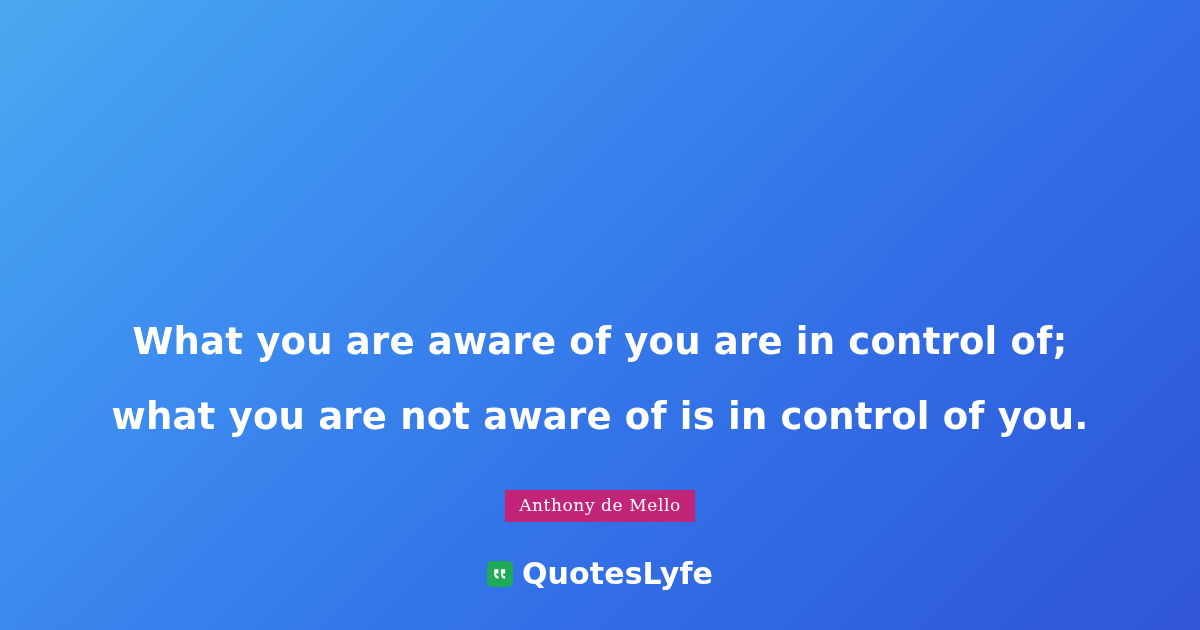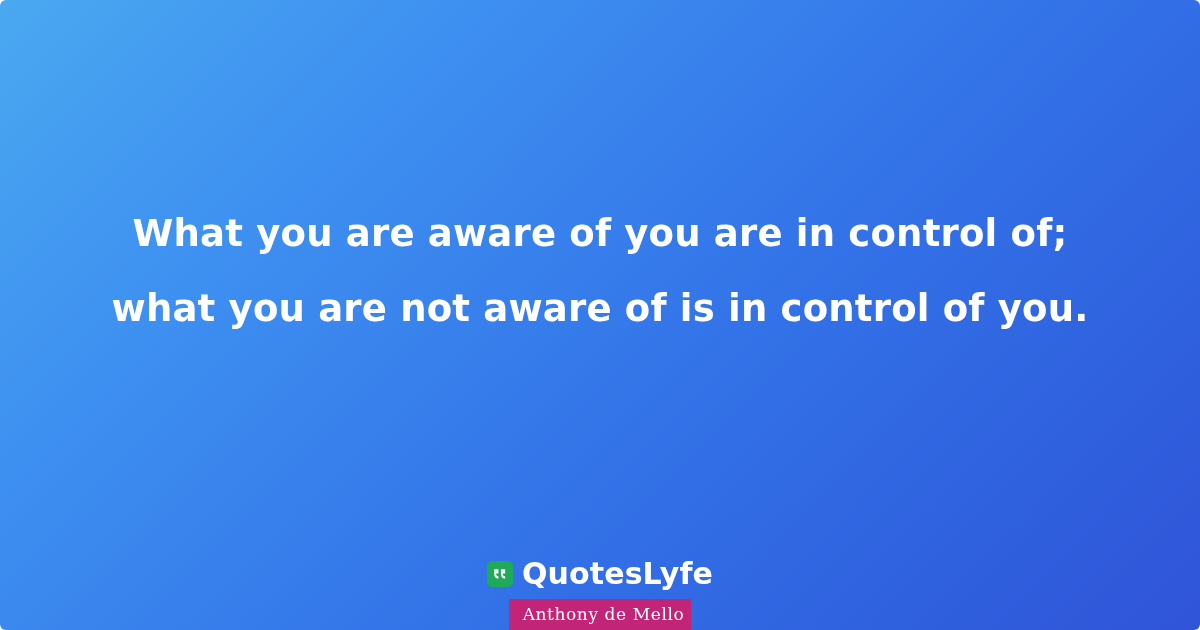--- a/index.html
+++ b/index.html
@@ -13,23 +13,22 @@
     font-family: "Liberation Sans", sans-serif;
   }
   .quote-card {
     position: relative;
     width: 1200px;
     height: 630px;
     background: linear-gradient(135deg, #4aa8f0 0%, #3d8ef0 28%, #3373e8 58%, #2f5fdd 85%, #3154d8 100%);
     display: flex;
     flex-direction: column;
     align-items: center;
-    justify-content: space-between;
+    justify-content: center;
     box-sizing: border-box;
-    border-radius: 6px;
   }
   .quote-text {
     width: 1000px;
     margin-top: 196px;
     text-align: center;
     color: #ffffff;
     font-family: "DejaVu Sans", sans-serif;
     font-size: 37px;
     font-weight: bold;
     line-height: 75px;
@@ -40,21 +39,21 @@
     display: flex;
     justify-content: center;
     width: 100%;
   }
   .author-badge {
     background: #c22577;
     color: #ffffff;
     font-family: "DejaVu Serif", serif;
     font-size: 17px;
     letter-spacing: 0.6px;
-    padding: 5px 7px 6px 14px;
+    padding: 5px 14px 6px 14px;
     display: inline-block;
     line-height: 1.2;
   }
   .brand {
     position: absolute;
     left: 0;
     right: 0;
     top: 556px;
     display: flex;
     align-items: center;

